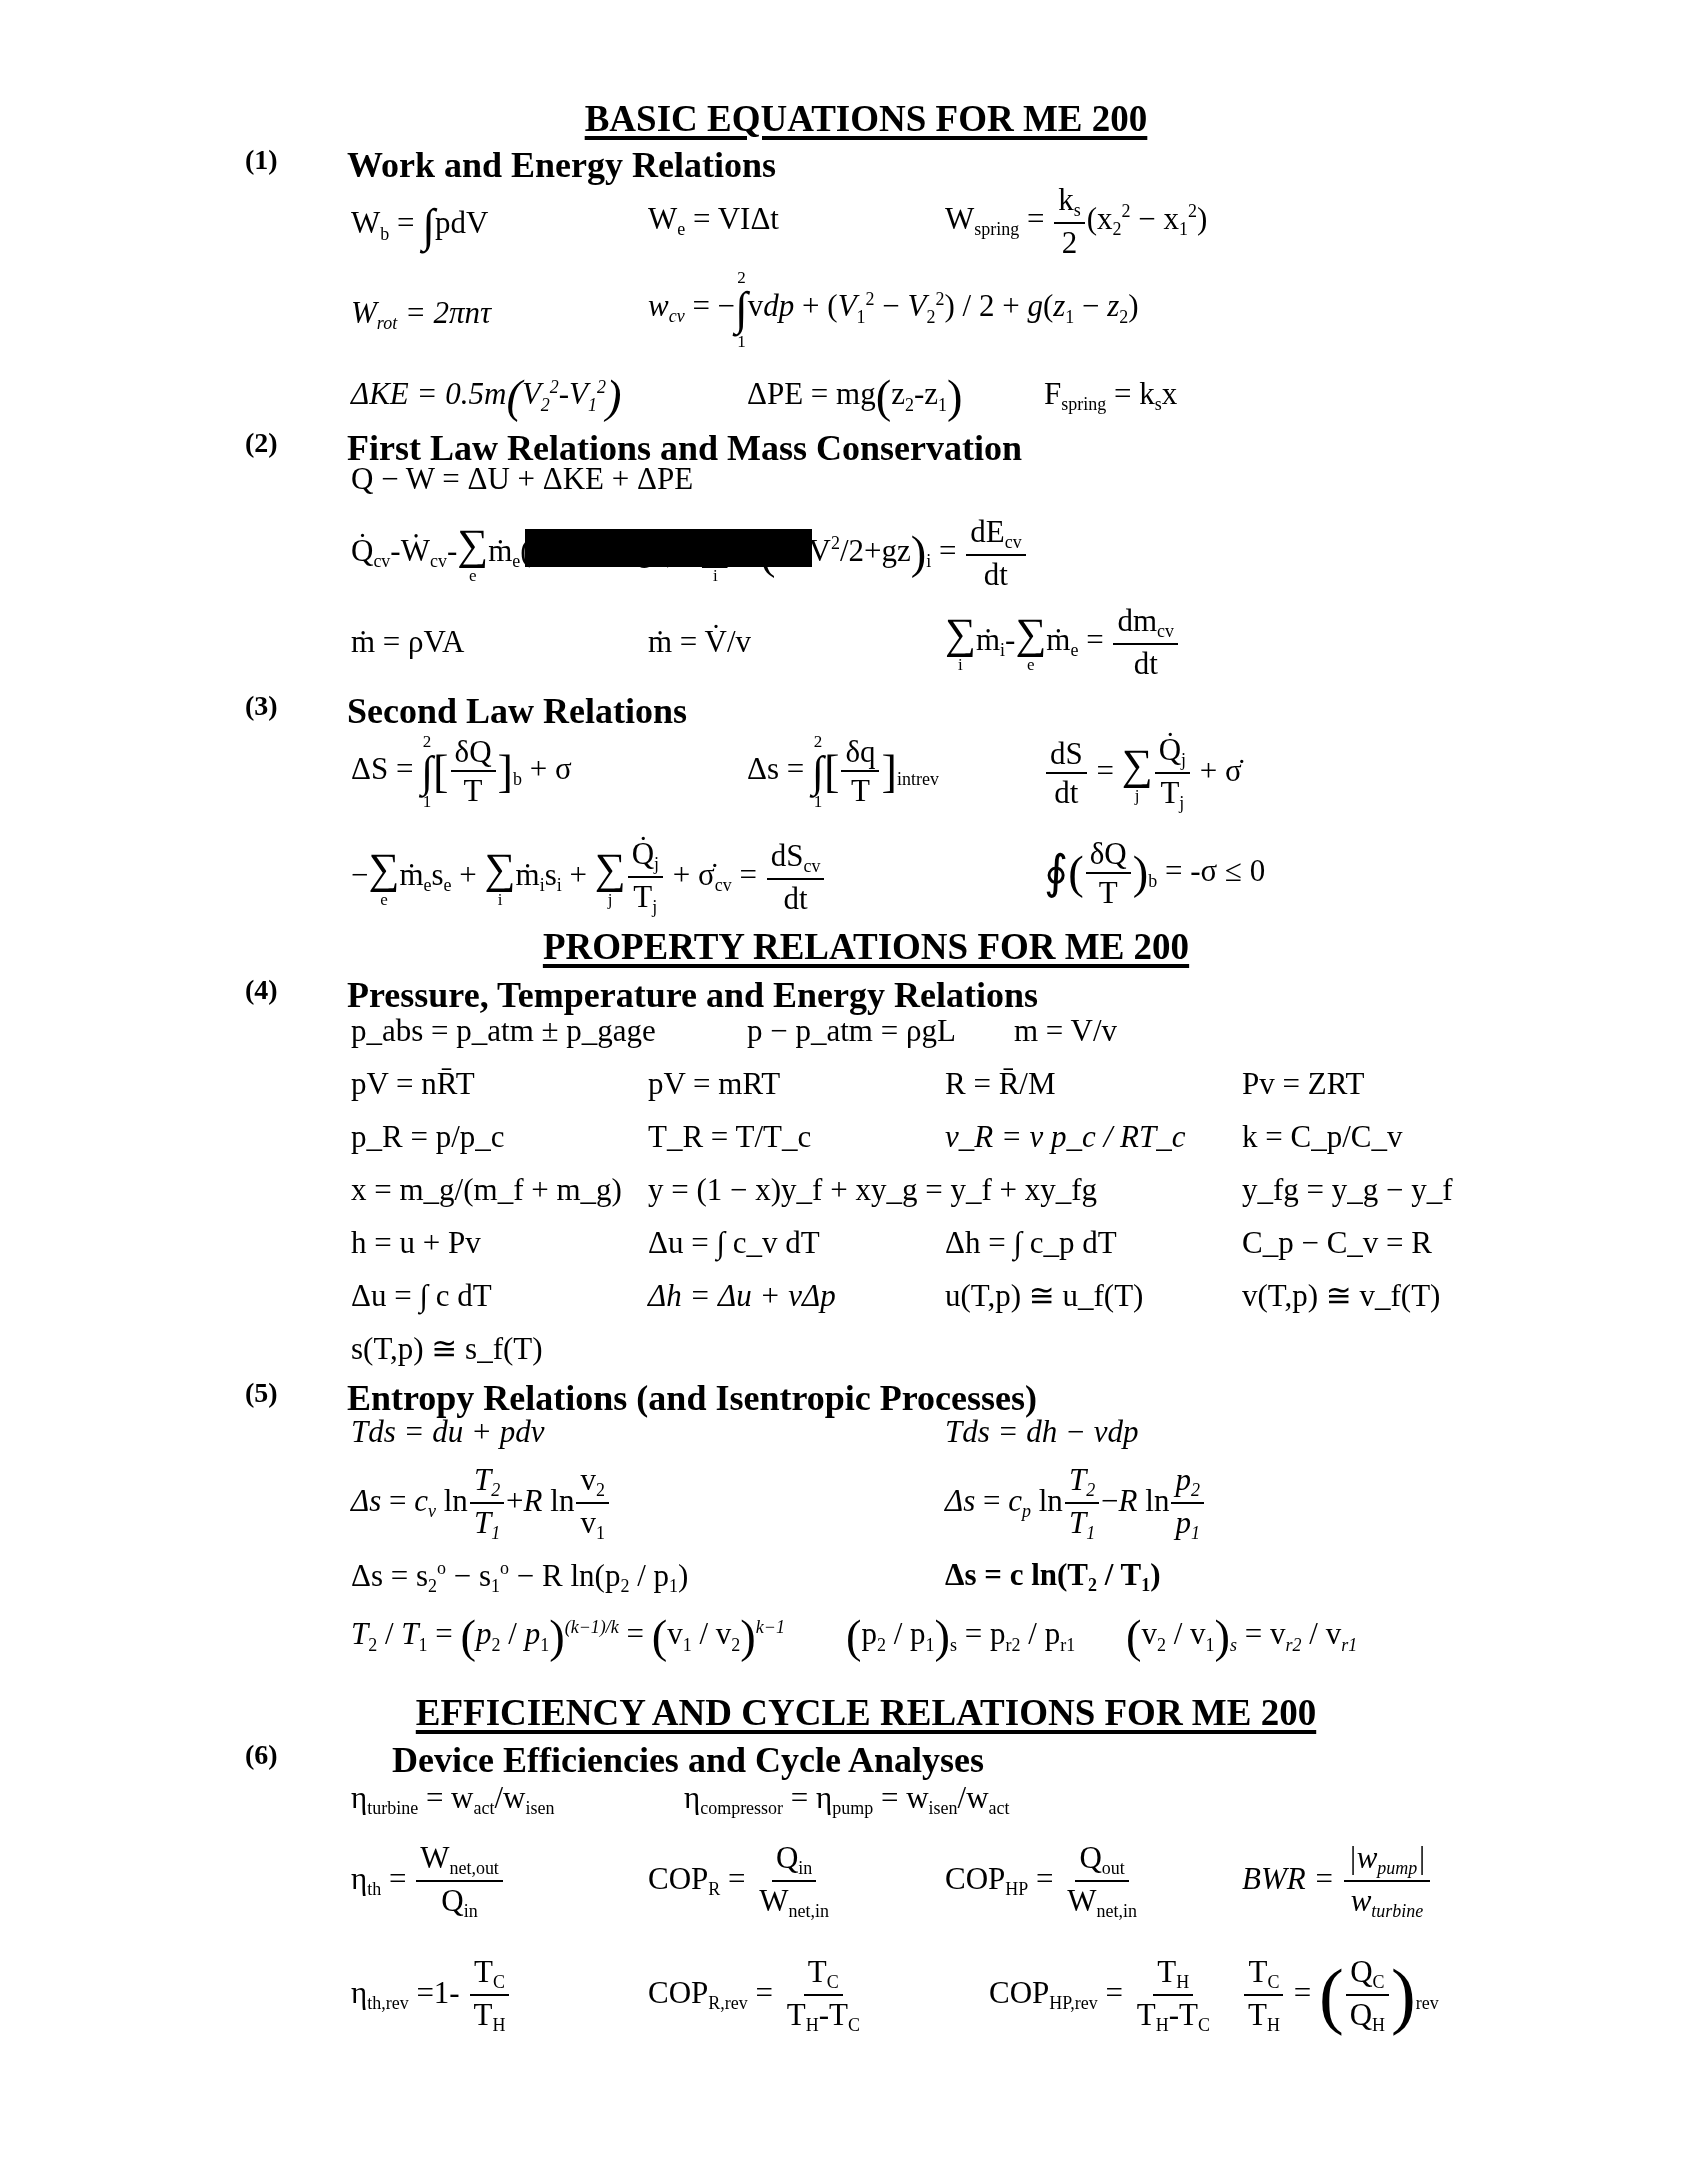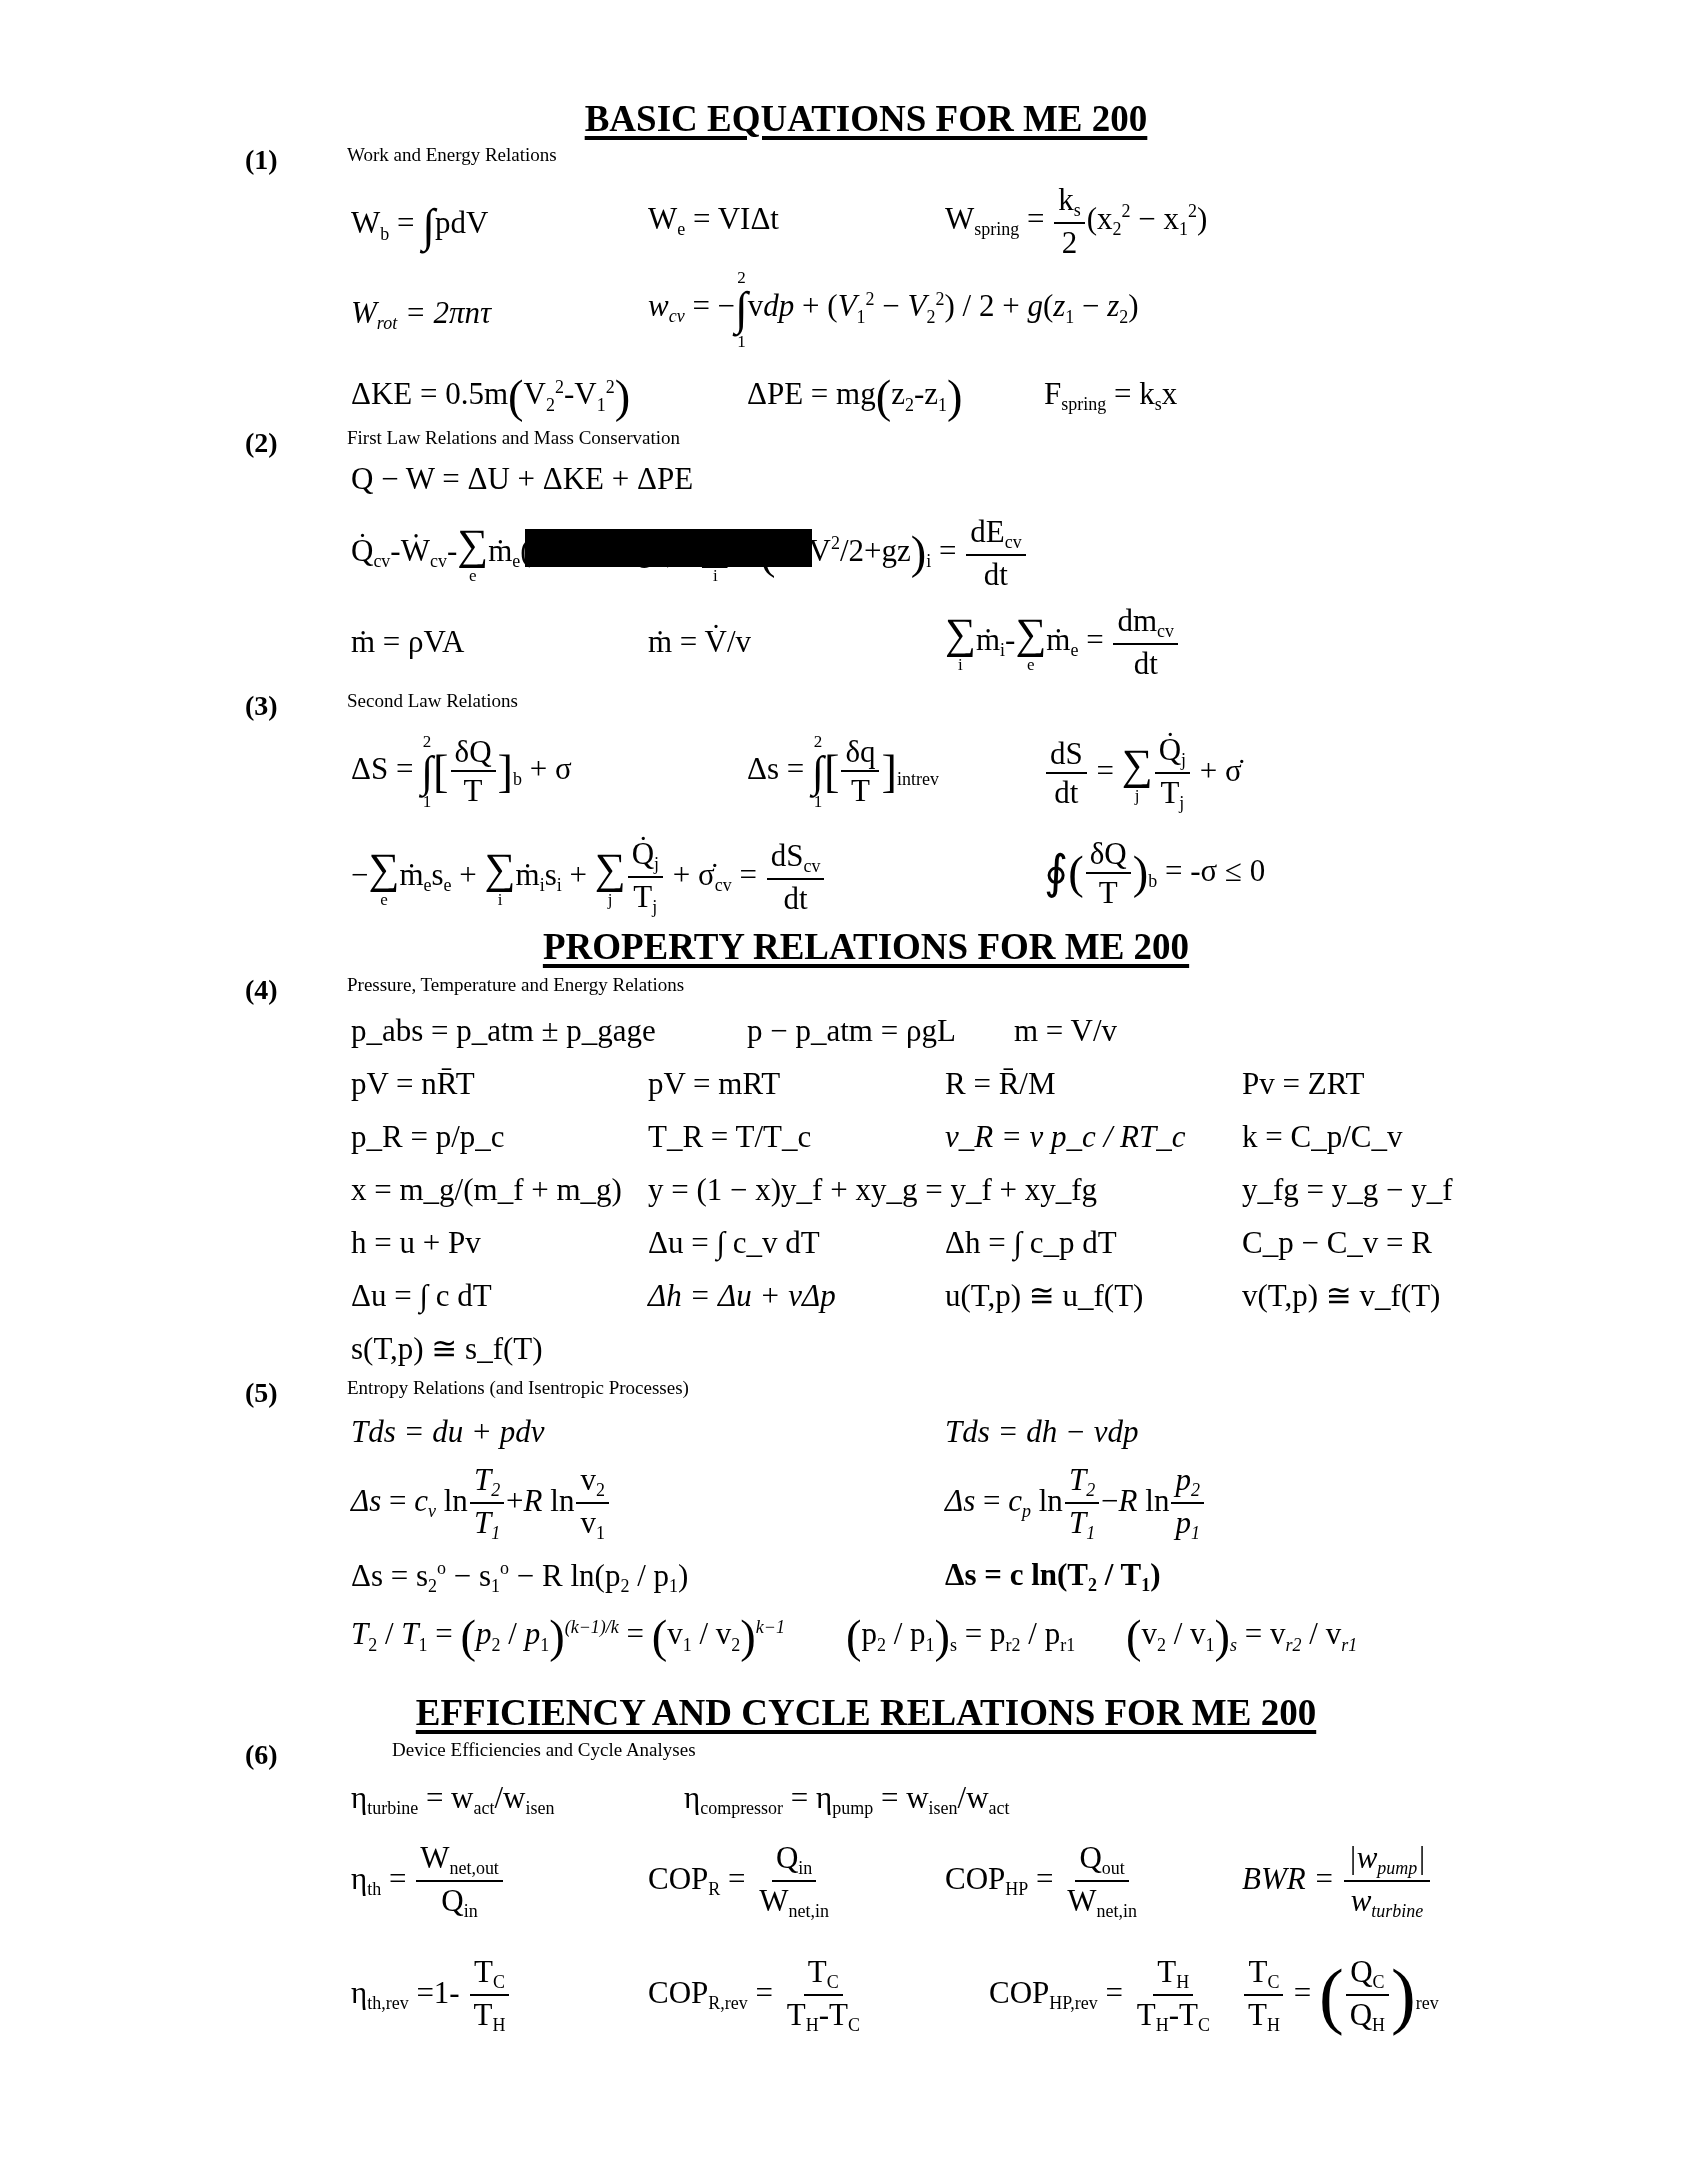--- a/index.html
+++ b/index.html
@@ -1,21 +1,21 @@
 <!DOCTYPE html>
 <html><head>
 <meta charset="utf-8">
 <style>
   html,body{margin:0;padding:0;background:#fff;}
   body{width:1683px;height:2178px;position:relative;overflow:hidden;color:#000;
        font-family:"Liberation Serif","DejaVu Serif",serif;}
   .abs{position:absolute;white-space:nowrap;}
   .title{font-weight:bold;font-size:37px;text-decoration:underline;text-decoration-thickness:4px;text-underline-offset:5px;transform:translate(-50%,0);}
   .secnum{font-weight:bold;font-size:28px;}
-  .sechead{font-weight:normal;font-size:19px;}
+  .sechead{font-weight:bold;font-size:36px;}
   .eq{font-size:31px;line-height:1;}
   .eq sub{font-size:0.58em;vertical-align:-0.35em;}
   .eq sup{font-size:0.58em;vertical-align:0.65em;}
   .it{font-style:italic;}
   .frac{display:inline-flex;flex-direction:column;align-items:center;vertical-align:middle;margin:0 2px;}
   .frac .num{border-bottom:2.5px solid #000;padding:0 4px 1px;line-height:1.1;}
   .frac .den{padding:2px 4px 0;line-height:1.1;}
   .big{font-size:1.5em;vertical-align:middle;}
   .limits{display:inline-flex;flex-direction:column;align-items:center;vertical-align:middle;line-height:1;}
   .limits .lim{font-size:0.55em;}
@@ -48,21 +48,21 @@
       <span class="den">2</span>
     </span>(x<sub>2</sub><sup>2</sup> − x<sub>1</sub><sup>2</sup>)</div>
 
 <div class="abs eq it" style="left:351px;top:297px;" title="W_rot = 2πnτ">W<sub>rot</sub> = 2πnτ</div>
 <div class="abs eq" style="left:648px;top:269px;" title="w_cv = −∫_1^2 v dp + (V_1^2 − V_2^2)/2 + g(z_1 − z_2)"><span class="it">w<sub>cv</sub></span> = −<span class="limits">
       <span class="lim">2</span>
       <span style="font-size:1.5em">∫</span>
       <span class="lim">1</span>
     </span>v<span class="it">dp</span> + (<span class="it">V</span><sub>1</sub><sup>2</sup> − <span class="it">V</span><sub>2</sub><sup>2</sup>) / 2 + <span class="it">g</span>(<span class="it">z</span><sub>1</sub> − <span class="it">z</span><sub>2</sub>)</div>
 
-<div class="abs eq" style="left:351px;top:374px;" title="ΔKE = 0.5m(V_2^2 − V_1^2)">ΔKE = 0.5m<span class="big">(</span>V<sub>2</sub><sup>2</sup>-V<sub>1</sub><sup>2</sup><span class="big">)</span></div>
+<div class="abs eq" style="left:351px;top:374px;font-style:italic;" title="ΔKE = 0.5m(V_2^2 − V_1^2)">ΔKE = 0.5m<span class="big">(</span>V<sub>2</sub><sup>2</sup>-V<sub>1</sub><sup>2</sup><span class="big">)</span></div>
 <div class="abs eq" style="left:747px;top:374px;" title="ΔPE = mg(z_2 − z_1)">ΔPE = mg<span class="big">(</span>z<sub>2</sub>-z<sub>1</sub><span class="big">)</span></div>
 <div class="abs eq" style="left:1044px;top:378px;" title="F_spring = k_s x">F<sub>spring</sub> = k<sub>s</sub>x</div>
 
 <div class="abs eq" style="left:351px;top:463px;">Q − W = ΔU + ΔKE + ΔPE</div>
 
 <div class="abs eq" style="left:351px;top:515px;" title="Q̇_cv − Ẇ_cv − Σ_e [redacted] + Σ_i ṁ_i(h + V²/2 + gz)_i = dE_cv/dt">Q̇<sub>cv</sub>-Ẇ<sub>cv</sub>-<span class="limits">
       <span style="font-size:1.4em">∑</span>
       <span class="lim">e</span>
     </span>ṁ<sub>e</sub>(h+V²/2+gz)<sub>e</sub>&nbsp;&nbsp;<span class="limits">
       <span style="font-size:1.4em">∑</span>

